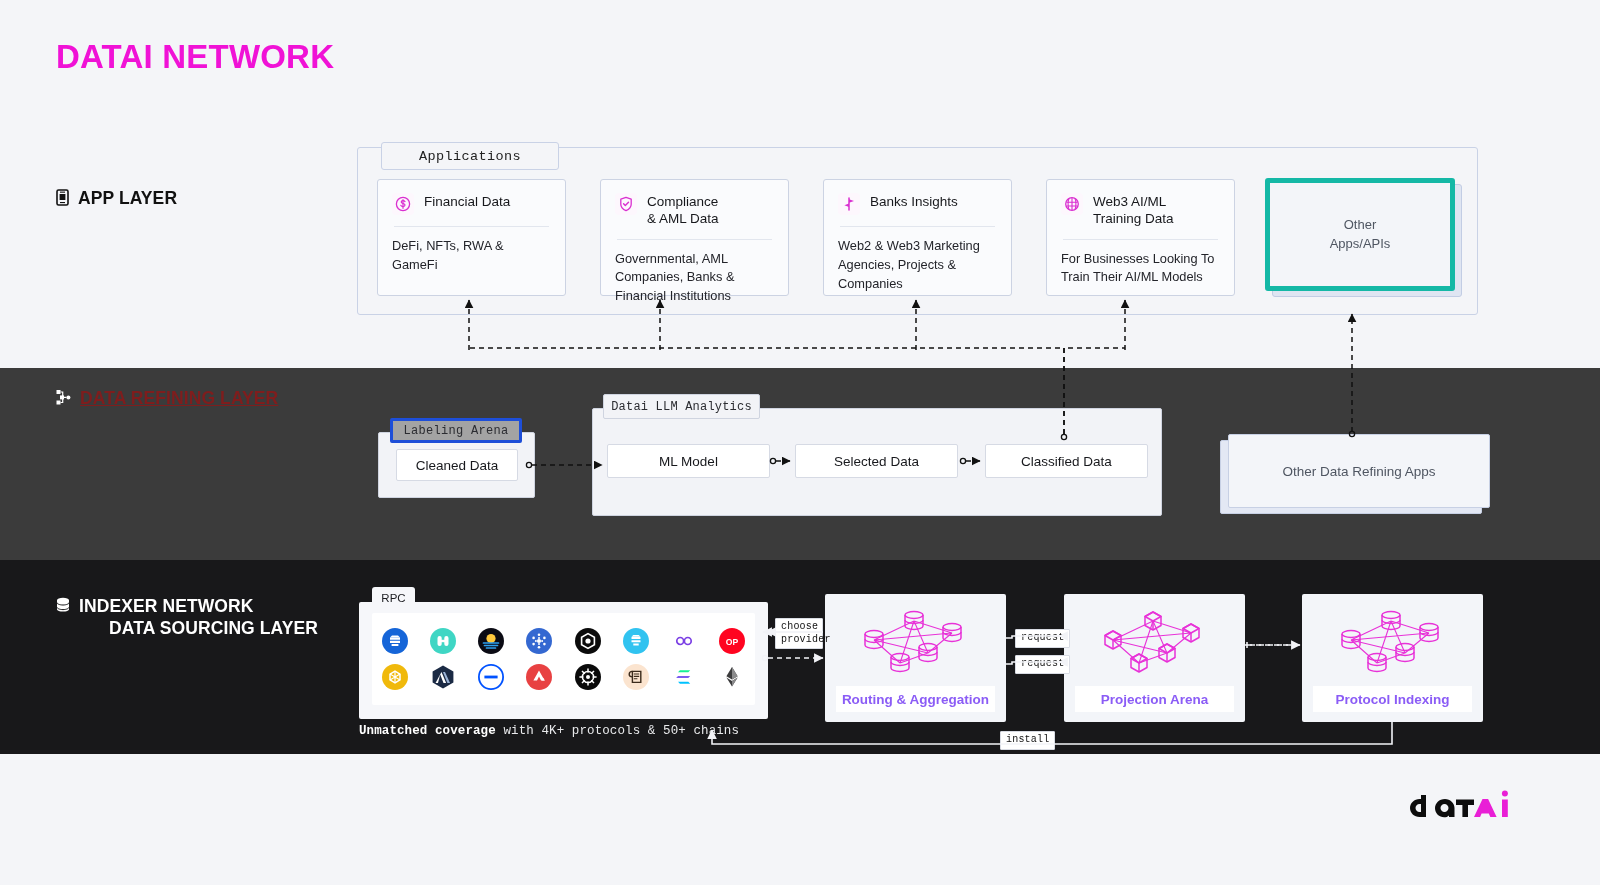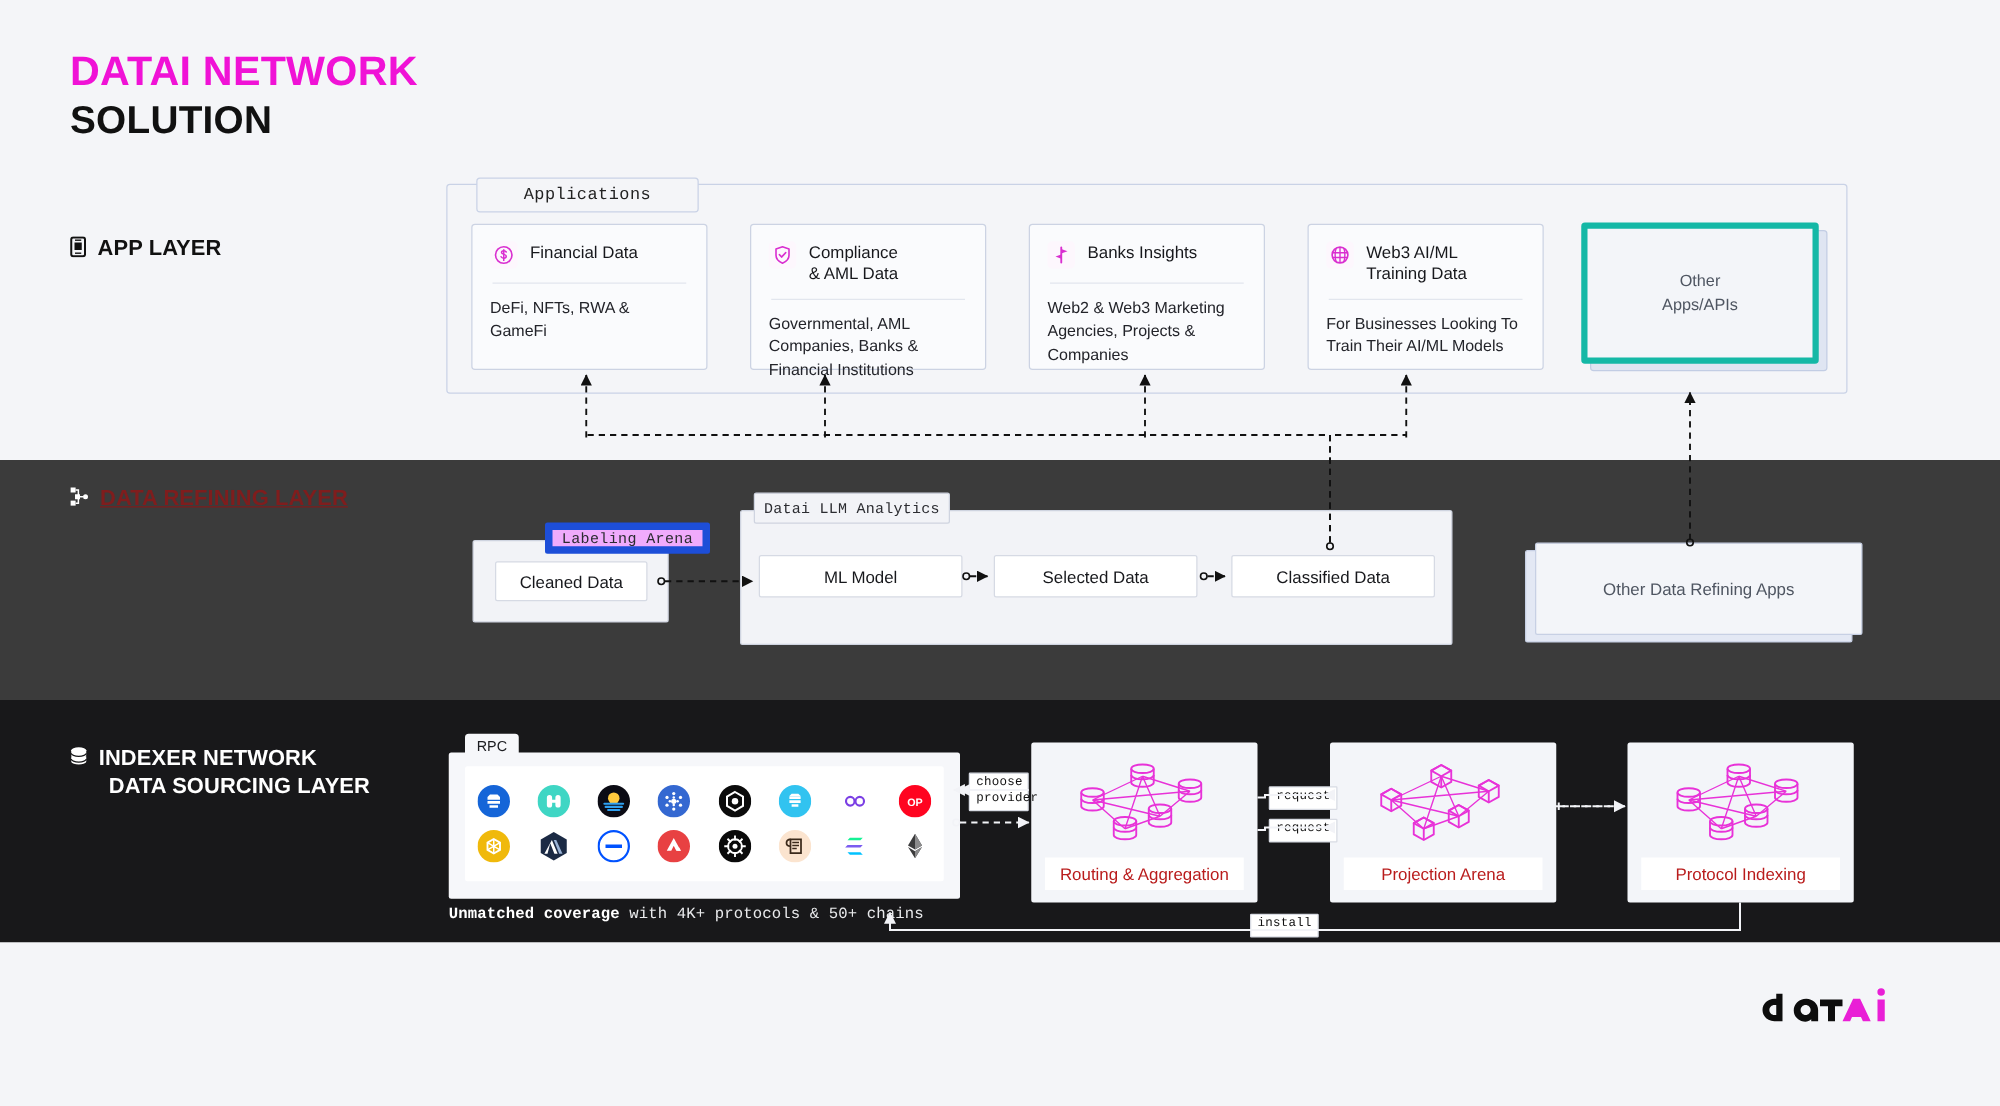--- a/index.html
+++ b/index.html
@@ -79,23 +79,23 @@
   #card-other {
     position: absolute; left: 1265px; top: 178px; width: 190px; height: 113px;
     background: #f3f5f9; border: 5px solid #14b8a6; border-radius: 3px;
     display: flex; align-items: center; justify-content: center; text-align: center;
     font-size: 13px; color: #4f5662; line-height: 1.42;
   }
 
   
   #label-arena-tab {
     position: absolute; left: 390px; top: 418px; width: 132px; height: 25px;
-    background: #f0abfc; border: 6px solid #1d4ed8; border-radius: 2px;
-    display: flex; align-items: center; justify-content: center;
-    font-size: 12px; color: #2b2c31; letter-spacing: .3px; margin-left: 46px;
+    background: #a3a3a3; border: 3px solid #1d4ed8; border-radius: 2px;
+    display: flex; align-items: center; justify-content: center;
+    font-size: 12px; color: #2b2c31; letter-spacing: .3px;
   }
   #label-arena-box {
     position: absolute; left: 378px; top: 432px; width: 157px; height: 66px;
     background: #f2f3f7; border: 1px solid #cfd4e0; border-radius: 2px;
   }
   #cleaned-data {
     position: absolute; left: 396px; top: 449px; width: 122px; height: 32px;
     background: #fff; border: 1px solid #d6dae4; border-radius: 2px;
     display: flex; align-items: center; justify-content: center;
     font-size: 13.5px; color: #17181c;
@@ -160,21 +160,21 @@
 
   .net-card {
     position: absolute; top: 594px; height: 128px;
     background: #f3f5f9; border-radius: 2px;
     display: flex; flex-direction: column; align-items: center;
   }
   .net-graph { flex: 1 1 auto; display: flex; align-items: center; justify-content: center; }
   .net-label {
     width: calc(100% - 22px); margin-bottom: 10px; height: 26px; background: #fff;
     display: flex; align-items: center; justify-content: center;
-    font-size: 13.5px; color: #b91c1c;
+    font-size: 13.5px; color: #8b5cf6; font-weight: bold;
   }
   #net-routing { left: 825px; width: 181px; }
   #net-projection { left: 1064px; width: 181px; }
   #net-protocol { left: 1302px; width: 181px; }
 
   
   .edge-label {
     position: absolute; background: #fff; border: 1px solid #d8dbe3;
     font-size: 10px; color: #111; line-height: 1.25; text-align: left;
     padding: 2px 5px; border-radius: 1px; letter-spacing: .2px;
@@ -193,21 +193,20 @@
 </head>
 <body>
 
 <div class="band" id="band-app"></div>
 <div class="band" id="band-refine"></div>
 <div class="band" id="band-index"></div>
 <div class="band" id="band-footer"></div>
 
 <div id="title-block">
   <div id="title-line1">DATAI NETWORK</div>
-  <div id="title-line2">SOLUTION</div>
 </div>
 
 <div class="layer-label" id="label-app">
   <span>
     <svg width="13" height="17" viewBox="0 0 13 17">
         <rect x="1" y="1" width="11" height="15" rx="1.6" fill="none" stroke="#111" stroke-width="1.6"></rect>
         <rect x="3.6" y="5" width="5.8" height="6" fill="#111"></rect>
         <rect x="4" y="2.6" width="5" height="1.1" fill="#111"></rect>
         <rect x="4" y="13" width="5" height="1.1" fill="#111"></rect>
       </svg>
@@ -233,21 +232,21 @@
     <svg width="14" height="17" viewBox="0 0 14 17">
         <ellipse cx="7" cy="3.2" rx="6" ry="2.4" fill="#fff"></ellipse>
         <path d="M1 3.2v4c0 1.3 2.7 2.4 6 2.4s6-1.1 6-2.4v-4" fill="#fff"></path>
         <path d="M1 8v4.2c0 1.3 2.7 2.4 6 2.4s6-1.1 6-2.4V8" fill="#fff"></path>
         <path d="M1 5.6c0 1.3 2.7 2.4 6 2.4s6-1.1 6-2.4" stroke="#18181a" stroke-width="1" fill="none"></path>
         <path d="M1 10.2c0 1.3 2.7 2.4 6 2.4s6-1.1 6-2.4" stroke="#18181a" stroke-width="1" fill="none"></path>
       </svg>
   </span>
   <div>
     <div class="ll-text">INDEXER NETWORK</div>
-    <div class="ll-text" style="margin-left:8px">DATA SOURCING LAYER</div>
+    <div class="ll-text" style="margin-left:30px">DATA SOURCING LAYER</div>
   </div>
 </div>
 
 <div id="app-outer"></div>
 <div id="app-tab" class="mono">Applications</div>
 
 <div class="app-card" id="card-fin">
   <div class="ac-head">
     <span class="ac-icon">
       <svg width="16" height="16" viewBox="0 0 16 16">

